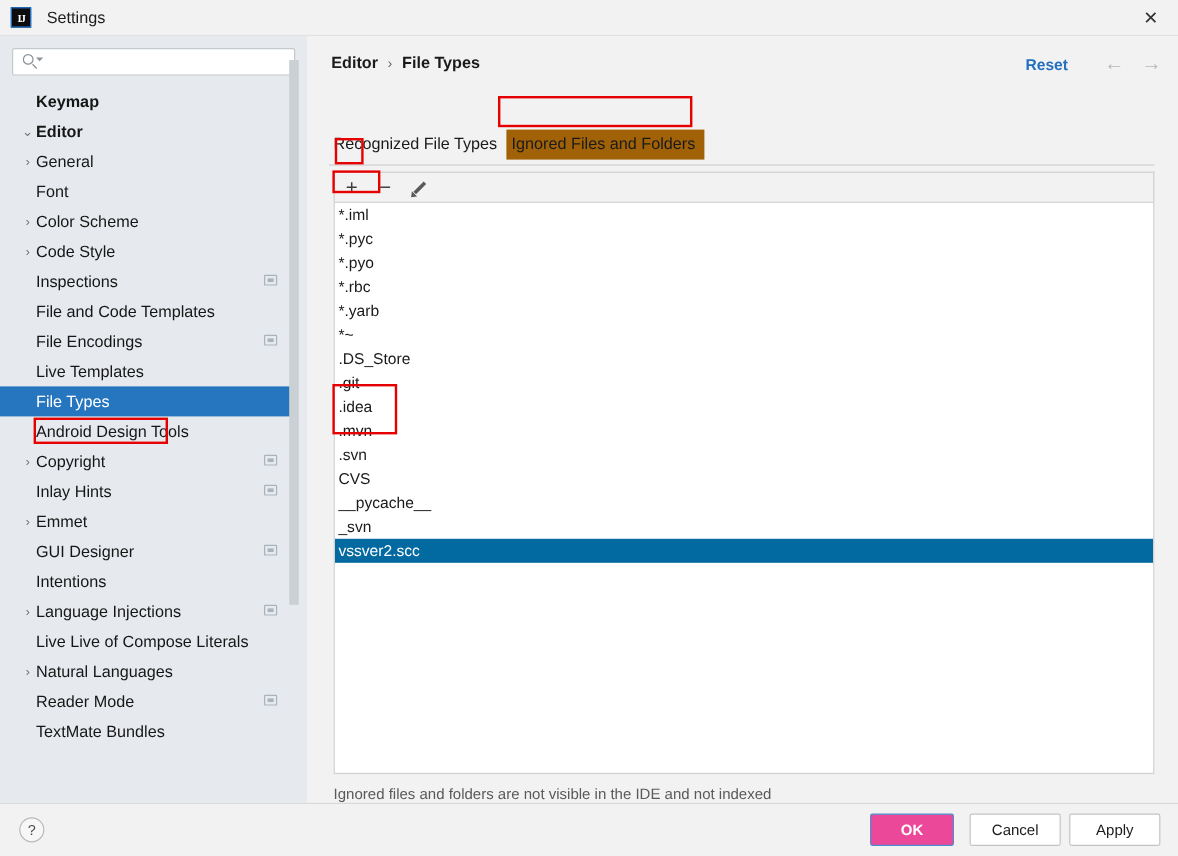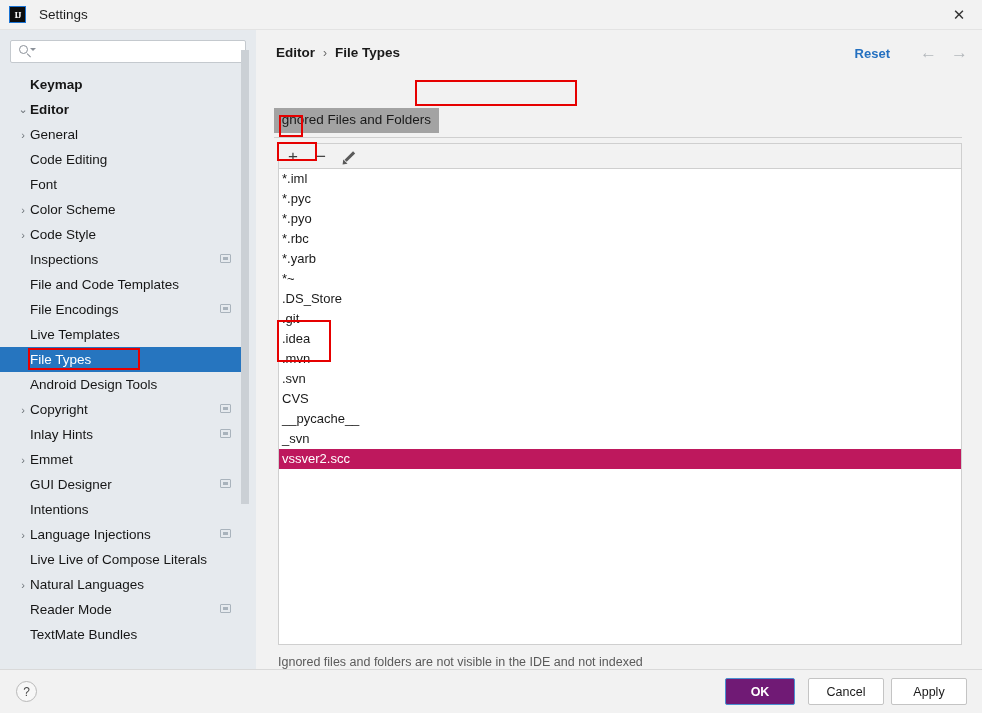--- a/index.html
+++ b/index.html
@@ -117,21 +117,21 @@
     display: flex; gap: 14px; color: #b4b8bc; font-size: 17px;
   }
 
   .tabs {
     position: absolute; left: 18px; top: 78px; display: flex; align-items: flex-end;
   }
   .tab {
     padding: 4px 8px 6px 4px; font-size: 13.5px; color: #1a1a1a; cursor: default;
     white-space: nowrap;
   }
-  .tab.active { background: #a3a3a3; }
+  .tab.active { background: #a16207; }
   .tab-underline {
     position: absolute; left: 18px; top: 107px; width: 688px; height: 1px; background: #cfcfcf;
   }
 
   .toolbar {
     position: absolute; left: 22px; top: 113px; width: 684px; height: 25px;
     background: #f2f2f2; border: 1px solid #cfcfcf; border-bottom: none;
     display: flex; align-items: center; gap: 0px;
   }
   .tb-btn {
@@ -153,21 +153,21 @@
   }
 
   .list-panel {
     position: absolute; left: 22px; top: 138px; width: 684px; height: 477px;
     background: #ffffff; border: 1px solid #cfcfcf; overflow: hidden;
   }
   .list-row {
     height: 20px; line-height: 20px; padding-left: 3px;
     font-size: 13px; color: #1a1a1a; white-space: nowrap; cursor: default;
   }
-  .list-row.selected { background: #be185d; color: #ffffff; }
+  .list-row.selected { background: #0369a1; color: #ffffff; }
 
   .hint {
     position: absolute; left: 22px; top: 625px;
     font-size: 12.5px; color: #5a5a5a;
   }
 
   
   .footer {
     position: absolute; left: 0; top: 669px; width: 982px; height: 44px;
     background: #f2f2f2; border-top: 1px solid #d9d9d9;
@@ -177,21 +177,21 @@
     border: 1px solid #b9b9b9; border-radius: 50%; color: #4a4a4a;
     font-size: 12px; display: flex; align-items: center; justify-content: center;
     background: #f7f7f7; cursor: pointer;
   }
   .btn {
     position: absolute; top: 8px; height: 27px;
     display: flex; align-items: center; justify-content: center;
     font-size: 12.5px; border-radius: 2px; cursor: pointer;
   }
   .btn-ok {
-    left: 725px; width: 70px; background: #701a75; color: #fff;
+    left: 725px; width: 70px; background: #ec4899; color: #fff;
     font-weight: bold; border: 1px solid #4a90d1;
   }
   .btn-cancel { left: 808px; width: 76px; background: #fff; color: #1a1a1a; border: 1px solid #c4c4c4; }
   .btn-apply { left: 891px; width: 76px; background: #fff; color: #1a1a1a; border: 1px solid #c4c4c4; }
 
   
   .anno {
     position: absolute; border: 2px solid #e60000; pointer-events: none;
   }
 
@@ -233,24 +233,20 @@
         <div class="tree-item depth0 bold">
           <span class="chev">⌄</span>
           <span class="lbl">Editor</span>
         </div>
         <div class="tree-item depth1">
           <span class="chev">›</span>
           <span class="lbl">General</span>
         </div>
         <div class="tree-item depth1">
           <span class="chev"></span>
-          <span class="lbl">Code Editing</span>
-        </div>
-        <div class="tree-item depth1">
-          <span class="chev"></span>
           <span class="lbl">Font</span>
         </div>
         <div class="tree-item depth1">
           <span class="chev">›</span>
           <span class="lbl">Color Scheme</span>
         </div>
         <div class="tree-item depth1">
           <span class="chev">›</span>
           <span class="lbl">Code Style</span>
         </div>
@@ -337,20 +333,21 @@
       <span class="sep">›</span>
       <span>File Types</span>
     </div>
     <div class="reset-link">Reset</div>
     <div class="nav-arrows">
       <span>←</span>
       <span>→</span>
     </div>
 
     <div class="tabs" id="tabs">
+        <div class="tab">Recognized File Types</div>
         <div class="tab active">Ignored Files and Folders</div>
       </div>
     <div class="tab-underline"></div>
 
     <div class="toolbar">
       <div class="tb-btn">
         <span class="tb-plus">+</span>
       </div>
       <div class="tb-btn">
         <span class="tb-minus">−</span>

